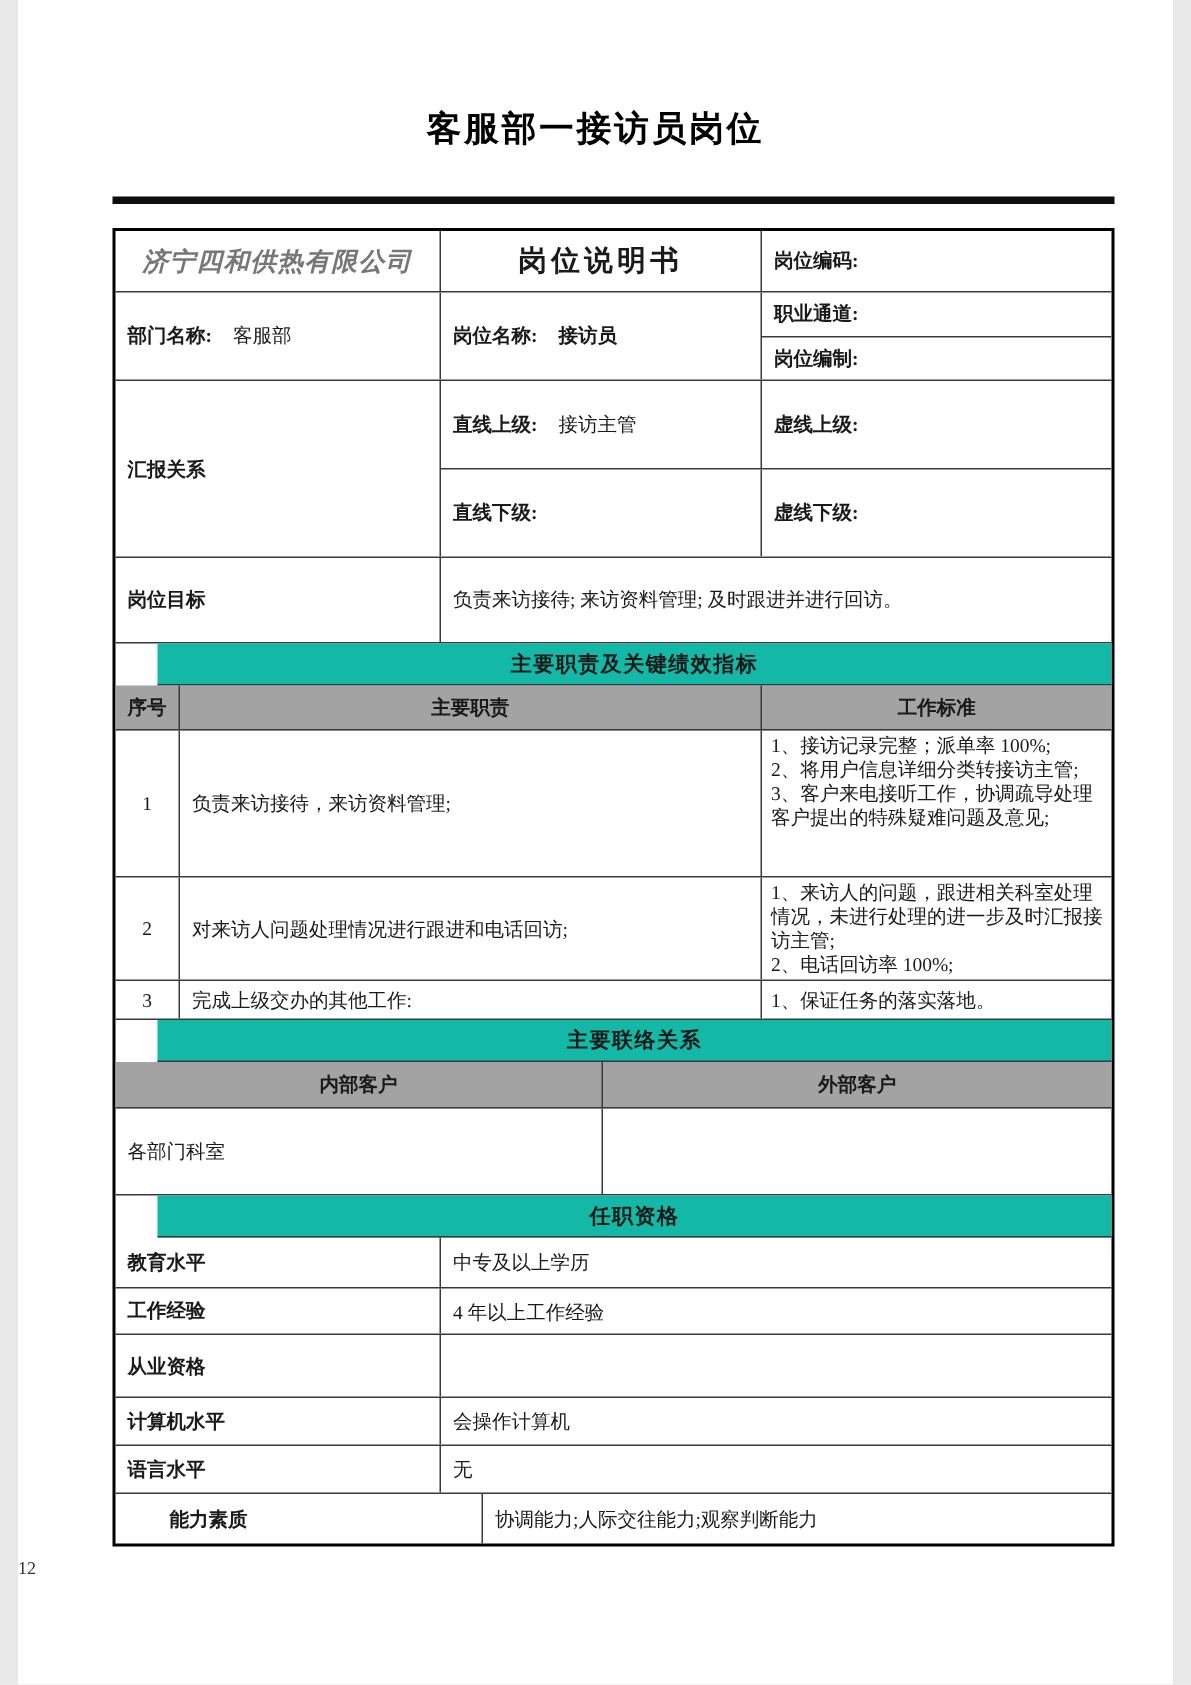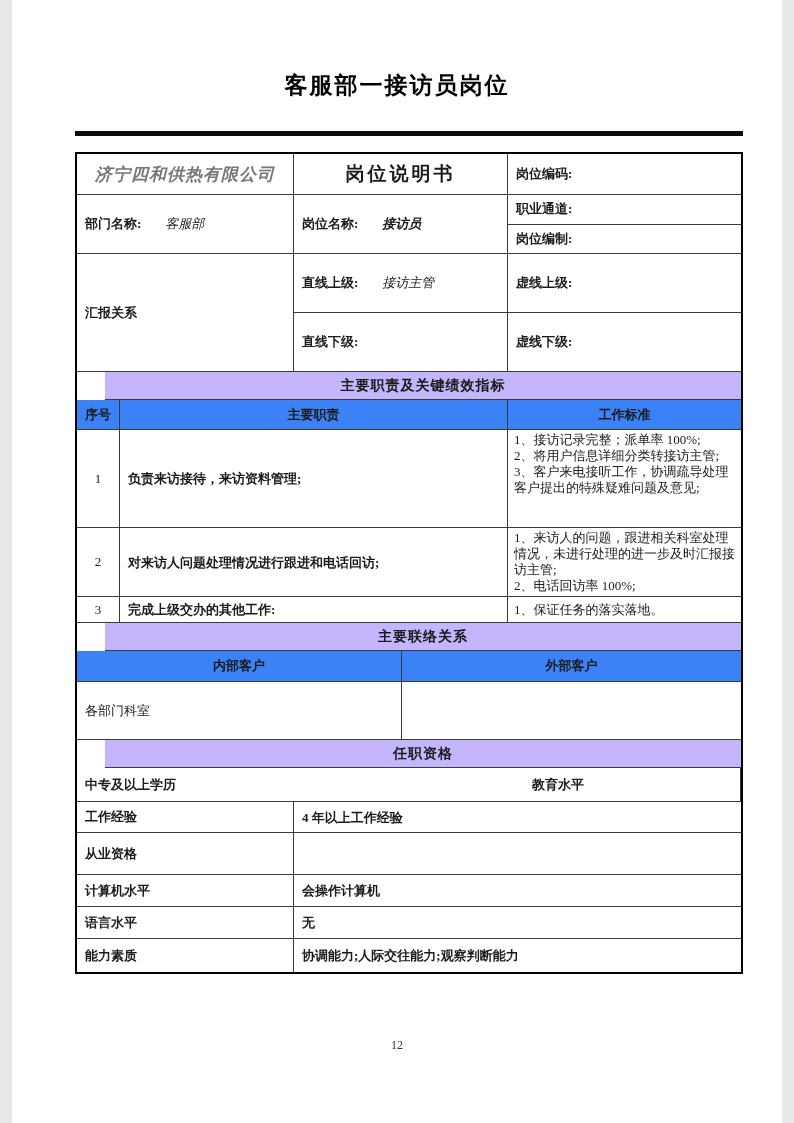--- a/index.html
+++ b/index.html
@@ -24,56 +24,56 @@
     width: 668px; height: 5px; background: #0d0d0d;
   }
   .job-table {
     position: absolute; left: 63px; top: 152px;
     width: 668px;
     border: 2px solid #000;
     font-size: 13px;
     background: #fff;
   }
   .row { display: flex; border-bottom: 1px solid #3a3a3a; }
-  .row:last-child { border-bottom: none; }
+  .row:last-child { border-bottom: none; padding-left: 28px; }
   .c { border-right: 1px solid #3a3a3a; display: flex; align-items: center; overflow: hidden; }
   .c.last { border-right: none; flex: 1; }
   .c.top { align-items: flex-start; }
   .c.center { justify-content: center; }
   .pad { padding: 2px 8px; }
   .stack { flex-direction: column; align-items: stretch; padding: 0; }
   .sub { display: flex; align-items: center; flex: 1; }
   .sub-divide { border-bottom: 1px solid #3a3a3a; }
   .lbl { font-weight: bold; white-space: nowrap; }
-  .val { margin-left: 24px; font-style: italic; }
+  .val { margin-left: 14px; }
   .company {
     width: 100%; text-align: center;
     font-style: italic; font-weight: bold;
     font-size: 17px; letter-spacing: 1px; color: #777777;
   }
   .doc-name { width: 100%; text-align: center; font-weight: bold; font-size: 19px; letter-spacing: 3px; }
   .banner {
-    background: #c4b5fd; height: 28px;
+    background: #14b8a6; height: 28px;
     justify-content: center; align-items: center; display: flex;
     font-weight: bold; font-size: 14px; letter-spacing: 1px;
     border-bottom: 1px solid #3a3a3a;
     margin-left: 28px;
   }
-  .thead { background: #3b82f6; }
+  .thead { background: #a3a3a3; }
   .thead .c { font-weight: bold; justify-content: center; }
   .prewrap { white-space: pre-line; line-height: 16px; }
-  .body-line { line-height: 17px; font-weight: bold; }
+  .body-line { line-height: 17px; }
   .w1 { width: 217px; }   
   .w2 { width: 214px; }   
   .wno { width: 43px; }   
   .wduty { width: 388px; }
   .wint { width: 325px; } 
   .page-number {
     position: absolute; top: 1038px; left: 0; width: 100%;
-    text-align: center; font-size: 12px; color: #333;
+    font-size: 12px; color: #333;
   }
 </style>
 </head>
 <body>
 
 <div class="page">
 
   <div class="doc-title">客服部一接访员岗位</div>
   <div class="thick-rule"></div>
 
@@ -128,20 +128,28 @@
           <div class="c w2 pad" style="height:100%">
             <span class="lbl">直线下级:</span>
           </div>
           <div class="c last pad" style="height:100%">
             <span class="lbl">虚线下级:</span>
           </div>
         </div>
       </div>
     </div>
 
+    <div class="row" style="height:57px">
+      <div class="c w1 pad">
+        <span class="lbl">岗位目标</span>
+      </div>
+      <div class="c last pad">
+        <span>负责来访接待; 来访资料管理; 及时跟进并进行回访。</span>
+      </div>
+    </div>
 
     <div class="banner">主要职责及关键绩效指标</div>
 
     <div class="row thead" style="height:30px">
       <div class="c wno">序号</div>
       <div class="c wduty">主要职责</div>
       <div class="c last">工作标准</div>
     </div>
 
     <div class="row" style="height:98px">
@@ -186,26 +194,26 @@
 
     <div class="row" style="height:58px">
       <div class="c wint pad">
         <span>各部门科室</span>
       </div>
     </div>
 
     <div class="banner">任职资格</div>
 
     <div class="row" style="height:34px">
+      <div class="c w1 pad">
+        <span class="lbl">教育水平</span>
+      </div>
       <div class="c last pad">
         <span class="body-line">中专及以上学历</span>
       </div>
-      <div class="c w1 pad">
-        <span class="lbl">教育水平</span>
-      </div>
     </div>
     <div class="row" style="height:31px">
       <div class="c w1 pad">
         <span class="lbl">工作经验</span>
       </div>
       <div class="c last pad">
         <span class="body-line">4 年以上工作经验</span>
       </div>
     </div>
     <div class="row" style="height:42px">

